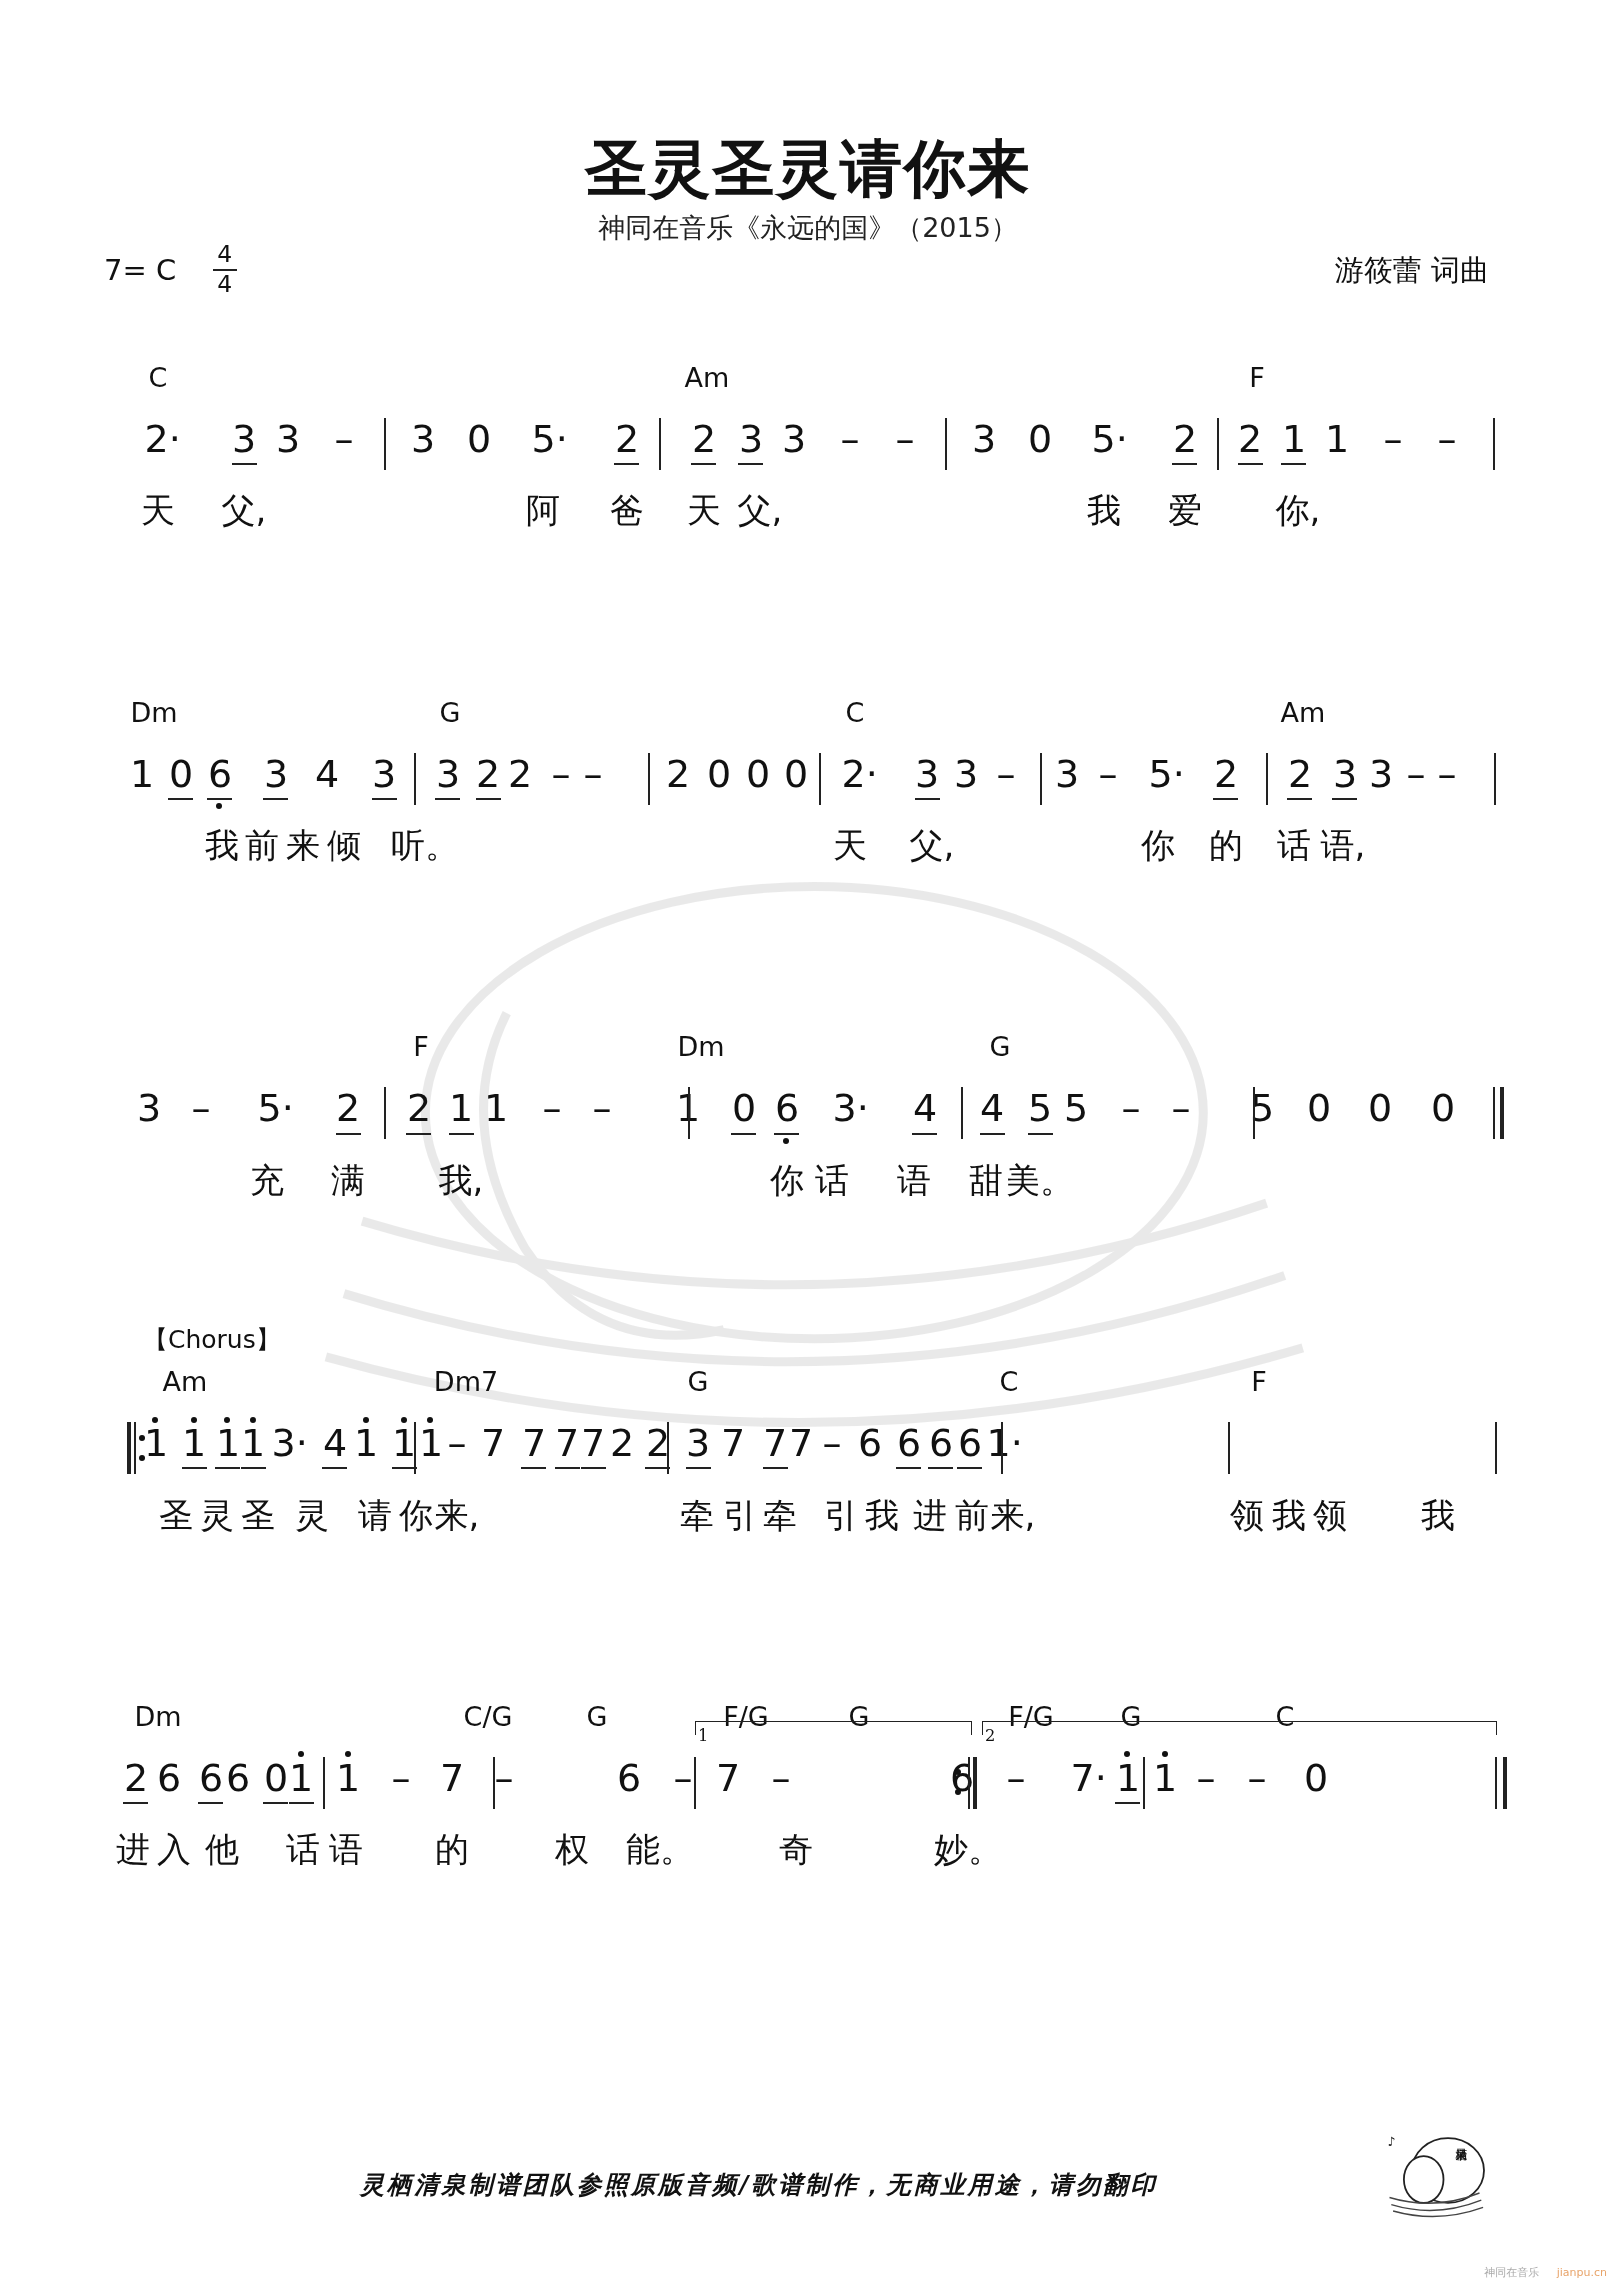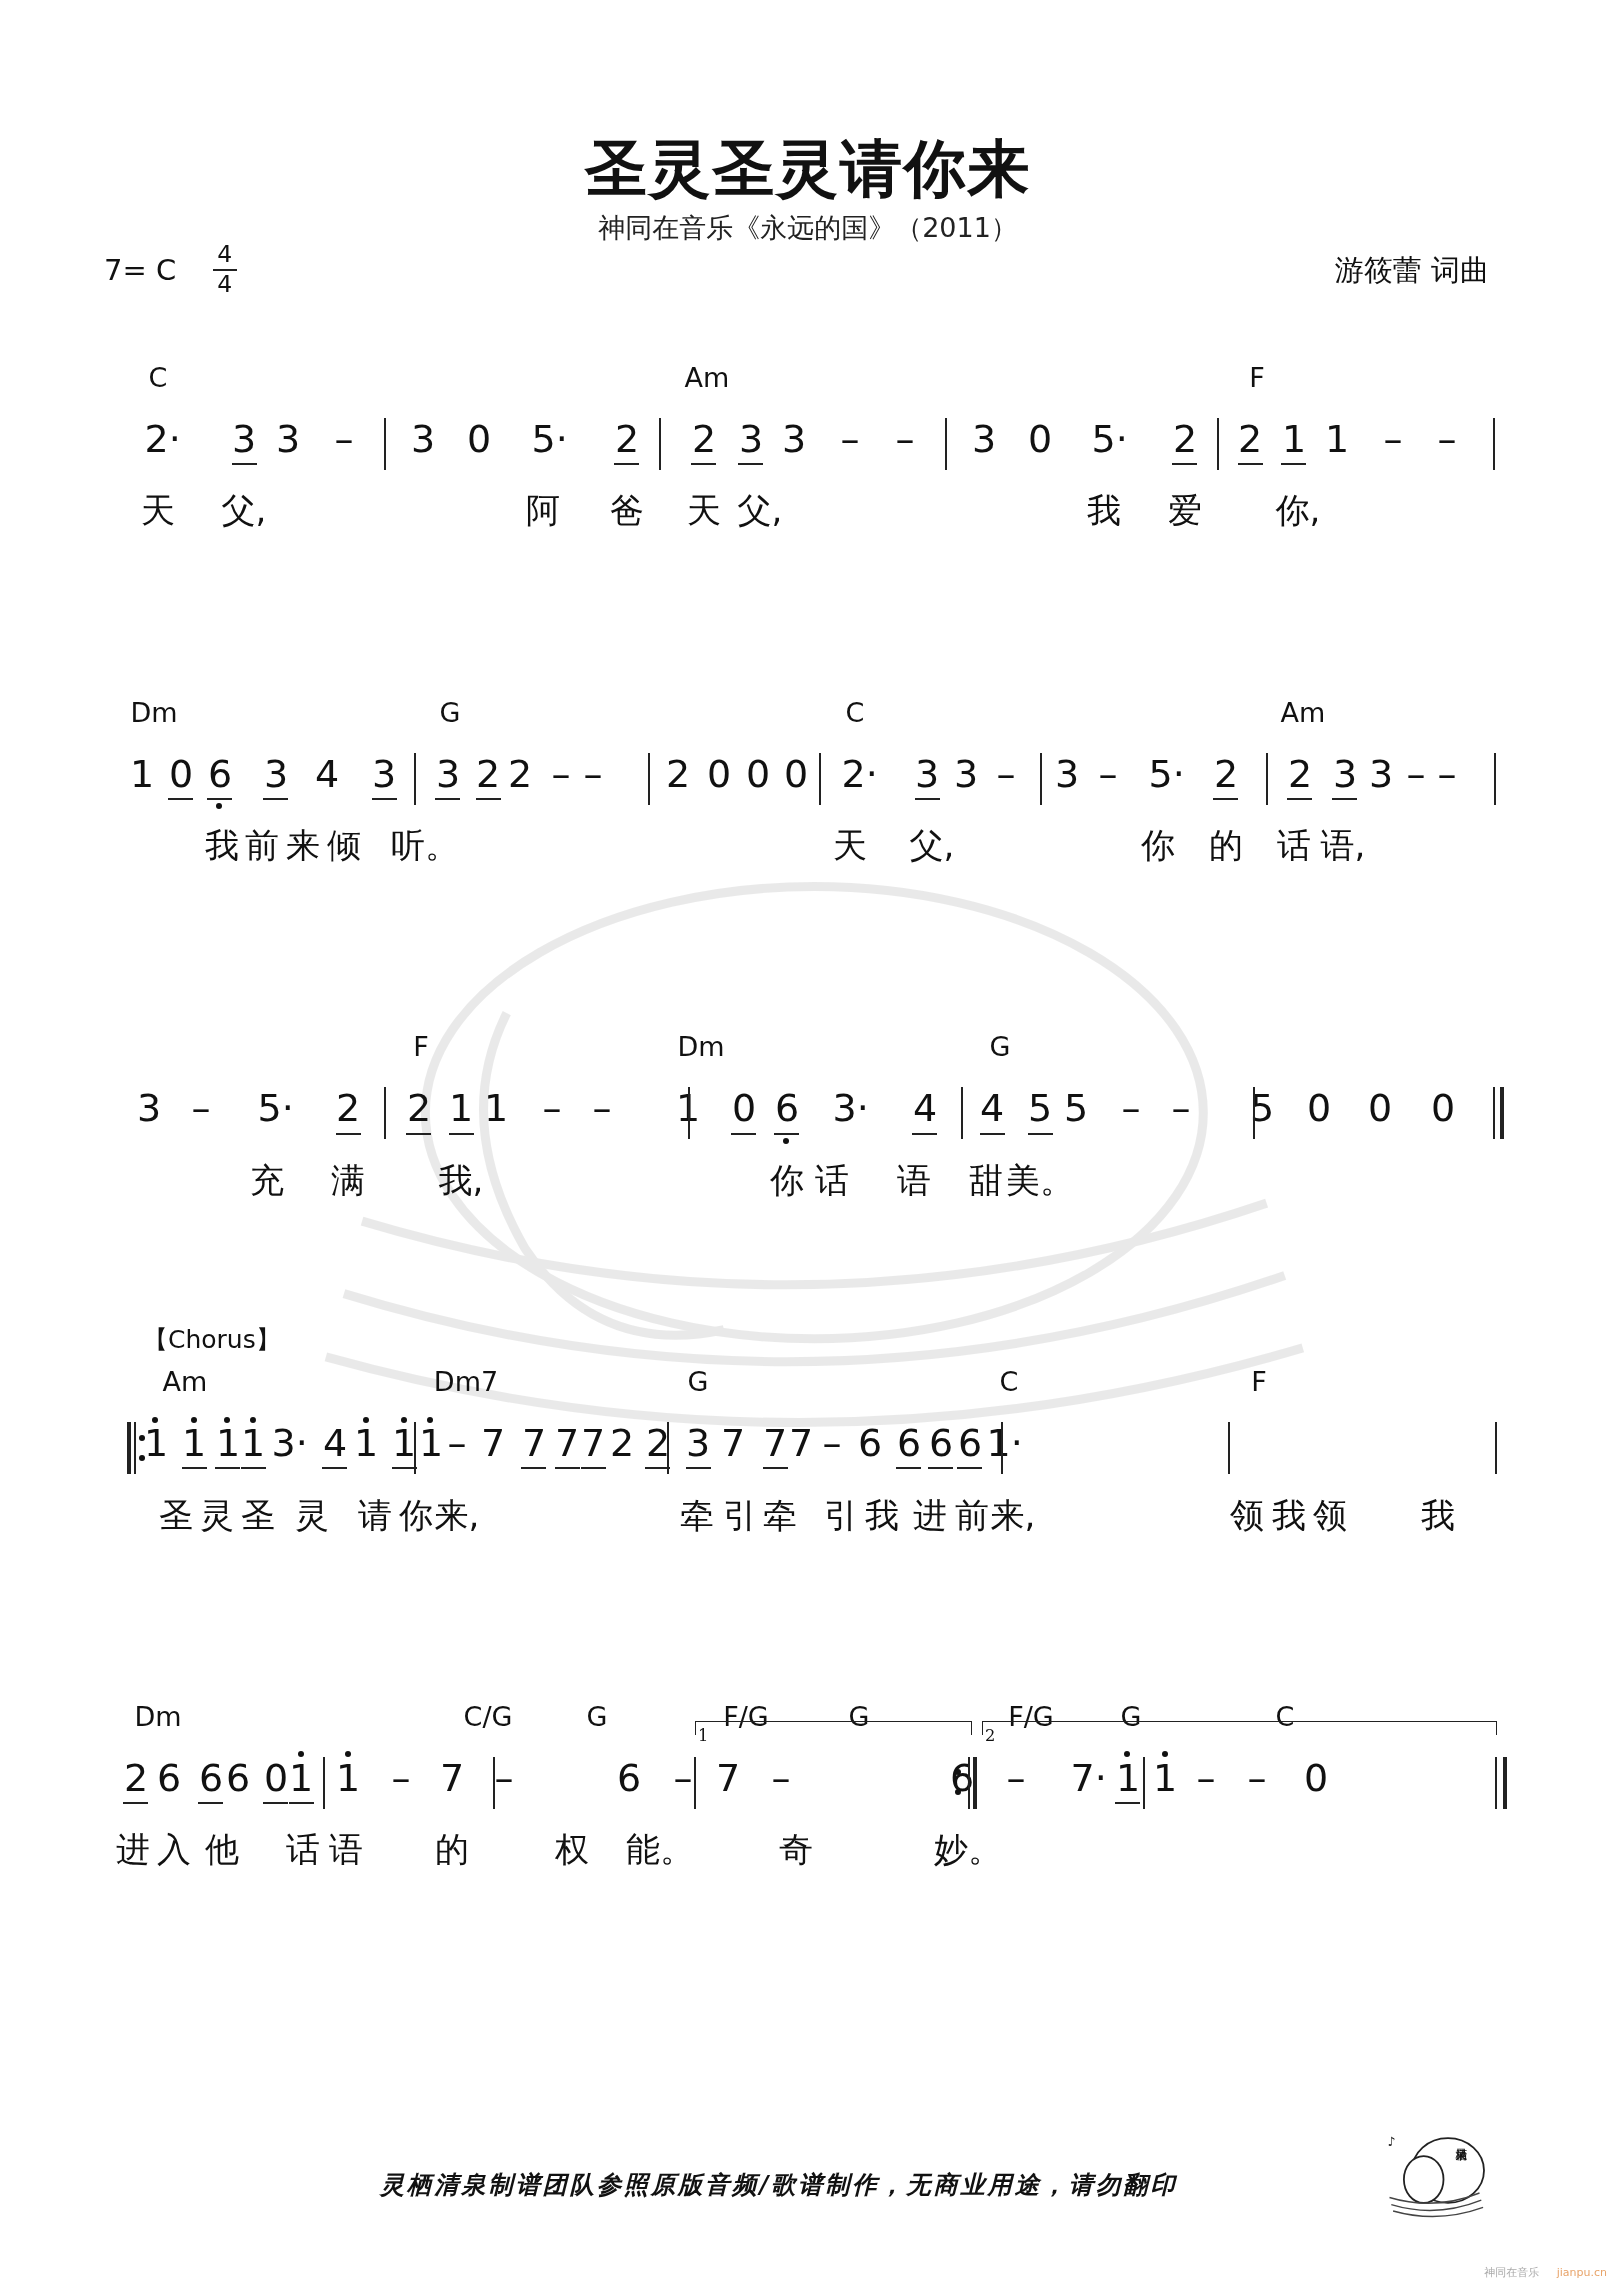--- a/index.html
+++ b/index.html
@@ -11,30 +11,30 @@
   .timesig{left:213px;top:242px;width:23.5px;text-align:center;font-size:23.5px;line-height:25px;}
   .timesig .bar{display:block;height:1.8px;background:#222;margin:1.8px 0;}
   .author{right:127px;top:251px;font-size:29px;}
   .chord{font-size:27px;transform:translateX(-50%);}
   .note{font-size:38px;line-height:43px;width:27px;text-align:center;transform:translateX(-50%);}
   .lyric{font-size:34px;transform:translateX(-50%);}
   .barline{width:1.8px;background:#222;}
   .ul{height:1.8px;background:#222;}
   .dot{width:6.3px;height:6.3px;border-radius:50%;background:#111;}
   .section{font-size:25px;}
-  .footer{left:380px;top:2169px;font-size:24.4px;font-weight:bold;font-style:italic;letter-spacing:2.7px;font-family:"DejaVu Serif",serif;}
+  .footer{left:360px;top:2169px;font-size:24.4px;font-weight:bold;font-style:italic;letter-spacing:2.7px;font-family:"DejaVu Serif",serif;}
   .wm{right:9px;bottom:5.4px;font-size:11px;color:#aaa;}
   .wm .en{color:#e8a46a;padding-left:14px;}
   svg.overlay{position:absolute;left:0;top:0;}
 </style>
 </head>
 <body>
 
 <div class="abs title">圣灵圣灵请你来</div>
-<div class="abs subtitle">神同在音乐《永远的国》（2011）</div>
+<div class="abs subtitle">神同在音乐《永远的国》（2015）</div>
 <div class="abs key">7= C</div>
 <div class="abs timesig">
   <span>4</span>
   <span class="bar"></span>
   <span>4</span>
 </div>
 <div class="abs author">游筱蕾 词曲</div>
 
 <svg class="overlay" width="1616" height="2285" style="opacity:0.12" viewBox="0 0 1786 2526">
   <g fill="none" stroke="#555" stroke-width="10">

